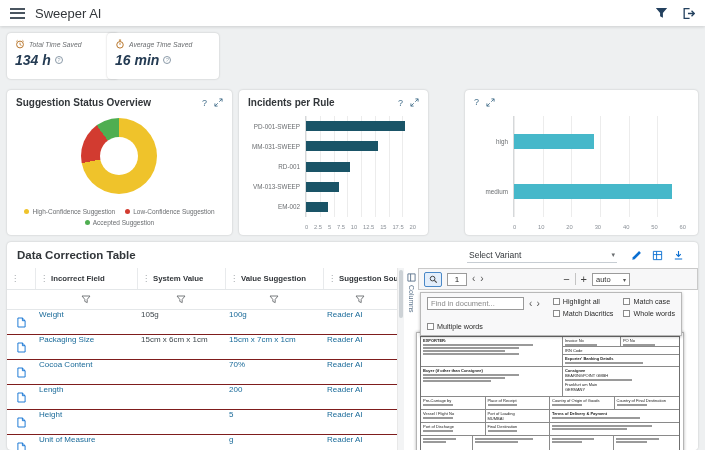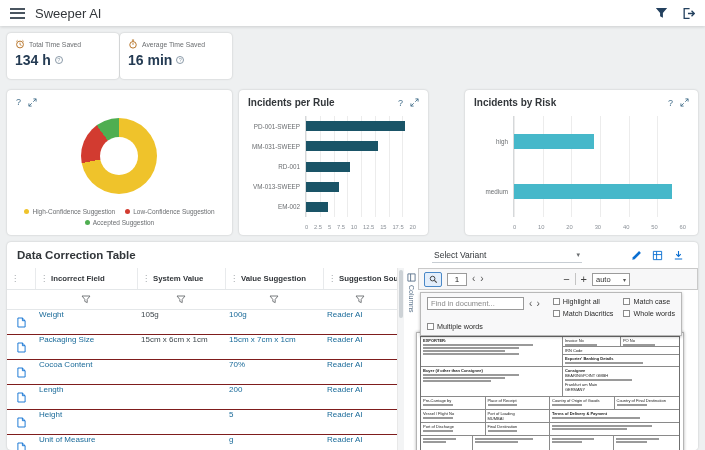--- a/index.html
+++ b/index.html
@@ -6,22 +6,22 @@
   html,body{width:705px;height:450px;}
   body{position:relative;background:#eef0f1;font-family:"Liberation Sans","DejaVu Sans",sans-serif;overflow:hidden;color:#32363a;}
 
   
   .appbar{position:absolute;top:0;left:0;width:705px;height:26px;background:#fff;box-shadow:0 1px 3px rgba(0,0,0,.14);display:flex;align-items:center;padding:0 10px;gap:10px;z-index:9;}
   .burger{width:15px;height:11px;background:linear-gradient(#4a5560 0 2px,transparent 2px 4.5px,#4a5560 4.5px 6.5px,transparent 6.5px 9px,#4a5560 9px 11px);cursor:pointer;}
   .app-title{font-size:13px;color:#32363a;}
   .appbar-right{margin-left:auto;display:flex;align-items:center;gap:14px;}
 
   
-  .kpi{position:absolute;top:33px;width:112px;height:46px;background:#fff;border-radius:4px;box-shadow:0 0 2px rgba(0,0,0,.22);padding:6px 8px;}
-  #kpi-total{left:7px;} #kpi-average{left:120px;}
+  .kpi{position:absolute;top:33px;width:112px;height:46px;background:#fff;border-radius:4px;box-shadow:0 0 2px rgba(0,0,0,.22);padding:6px 8px;font-style:italic;}
+  #kpi-total{left:7px;} #kpi-average{left:107px;}
   .kpi-head{display:flex;align-items:center;gap:4px;}
   .kpi-label{font-size:6.8px;color:#6a6d70;white-space:nowrap;}
   .kpi-val-row{margin-top:3px;display:flex;align-items:center;gap:4px;}
   .kpi-value{font-size:14px;font-weight:700;color:#243b53;}
   .info-badge{width:8px;height:8px;border:1px solid #8a9aa8;border-radius:50%;color:#8a9aa8;font-size:5.5px;line-height:6px;text-align:center;}
 
   
   .card{position:absolute;background:#fff;border-radius:4px;box-shadow:0 0 2px rgba(0,0,0,.22);}
   #card-status{left:7px;top:90px;width:225px;height:145px;}
   #card-rule{left:239px;top:90px;width:189px;height:145px;}
@@ -47,21 +47,21 @@
   .plot2{background-image:repeating-linear-gradient(90deg,#ececec 0 1px,transparent 1px 12.5%);}
   .plot3{background-image:repeating-linear-gradient(90deg,#ececec 0 1px,transparent 1px 16.6667%);}
   .brow{flex:1;display:flex;align-items:center;}
   .bar2{height:10px;background:#1a5467;}
   .bar3{height:15px;background:#46b8ca;}
   .ticksrow{position:absolute;bottom:5px;display:flex;justify-content:space-between;font-size:5.8px;color:#8b9198;}
   #ticks-rule{left:66px;right:12px;} #ticks-risk{left:48px;right:12px;}
 
   
   #table-card{left:7px;top:242px;width:691px;height:208px;overflow:hidden;}
-  .sec-hd{height:26px;display:flex;align-items:center;padding:0 10px;gap:35px;}
+  .sec-hd{height:26px;display:flex;align-items:center;padding:0 10px;}
   .sec-title{font-size:11.5px;font-weight:700;color:#32363a;}
   .variant{margin-left:auto;width:150px;border-bottom:1px solid #c7cdd3;display:flex;align-items:center;justify-content:space-between;font-size:8.5px;color:#32363a;padding:2px 2px;cursor:pointer;}
   .variant .chv{font-size:7px;color:#6a6d70;}
   .tbl-icons{display:flex;align-items:center;gap:10px;margin-left:14px;margin-right:4px;}
   .split{position:absolute;top:26px;left:0;right:0;bottom:0;display:flex;}
 
   
   .table-pane{width:390px;position:relative;}
   .thead-row{display:flex;height:22px;align-items:stretch;border-bottom:1px solid #e4e7e9;}
   .th{display:flex;align-items:center;gap:3px;font-size:7.8px;font-weight:700;color:#32363a;padding-left:4px;white-space:nowrap;overflow:hidden;}
@@ -154,20 +154,21 @@
     <span class="kpi-label">Average Time Saved</span>
   </div>
   <div class="kpi-val-row">
     <span class="kpi-value">16 min</span>
     <span class="info-badge">?</span>
   </div>
 </div>
 
 <div class="card" id="card-status">
   <div class="card-hd">
+    <span class="card-title">Suggestion Status Overview</span>
     <span class="hd-q">?</span>
     <svg width="9" height="9" viewBox="0 0 10 10">
         <path d="M6 1h3v3M4 9H1V6M9 1 5.8 4.2M1 9l3.2-3.2" fill="none" stroke="#46708c" stroke-width="1"></path>
       </svg>
   </div>
   <div class="donut" style="background: conic-gradient(rgb(239, 195, 43) 0%, rgb(239, 195, 43) 72%, rgb(210, 59, 48) 72%, rgb(210, 59, 48) 90%, rgb(79, 174, 81) 90%, rgb(79, 174, 81) 100%);"></div>
   <div class="legend">
     <div class="lg-line">
       <span class="lg-item">
           <span class="dot d-y"></span>
@@ -228,21 +229,20 @@
       <span>10</span>
       <span>12.5</span>
       <span>15</span>
       <span>17.5</span>
       <span>20</span>
   </div>
 </div>
 
 <div class="card" id="card-risk">
   <div class="card-hd">
-    <span class="card-title">Incidents by Risk</span>
     <span class="hd-q">?</span>
     <svg width="9" height="9" viewBox="0 0 10 10">
         <path d="M6 1h3v3M4 9H1V6M9 1 5.8 4.2M1 9l3.2-3.2" fill="none" stroke="#46708c" stroke-width="1"></path>
       </svg>
   </div>
   <div class="chart-body">
     <div class="cats cats3">
       <span class="clabel">high</span>
       <span class="clabel">medium</span>
     </div>

